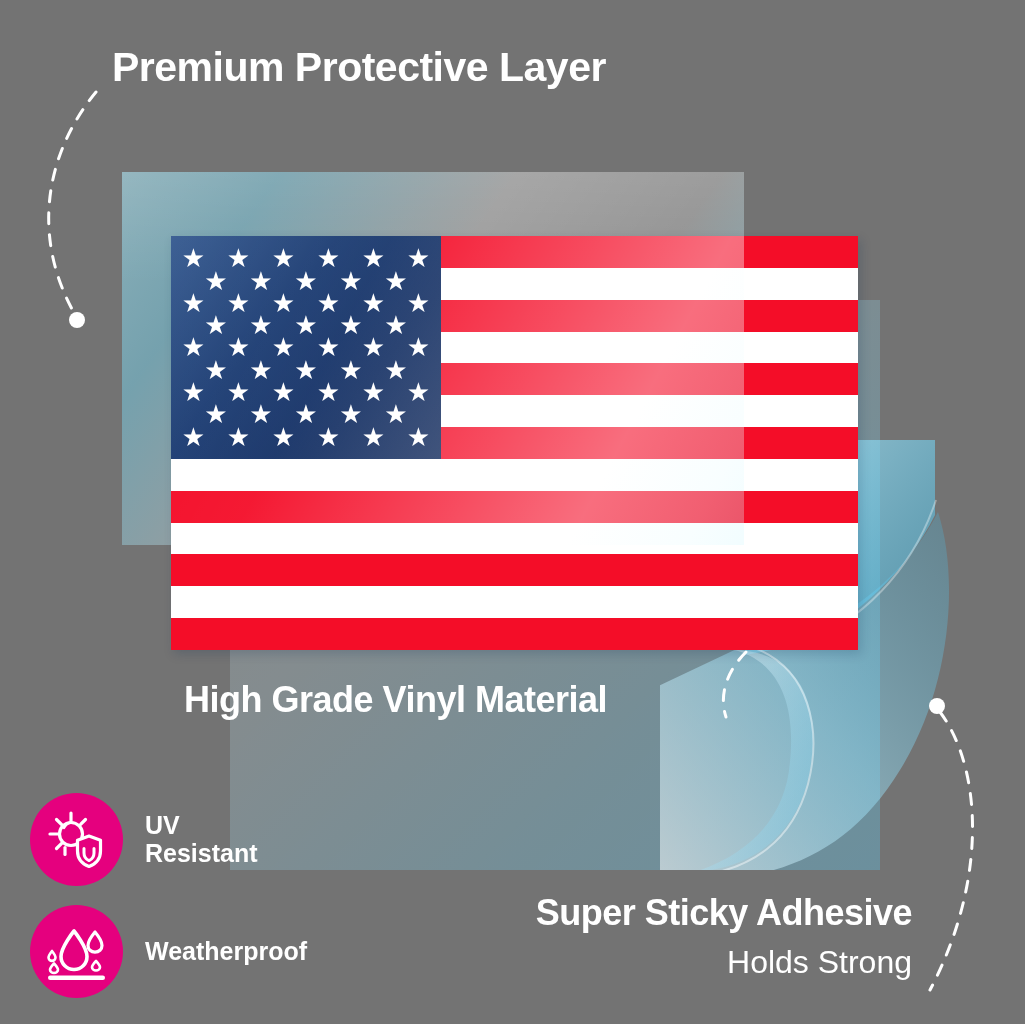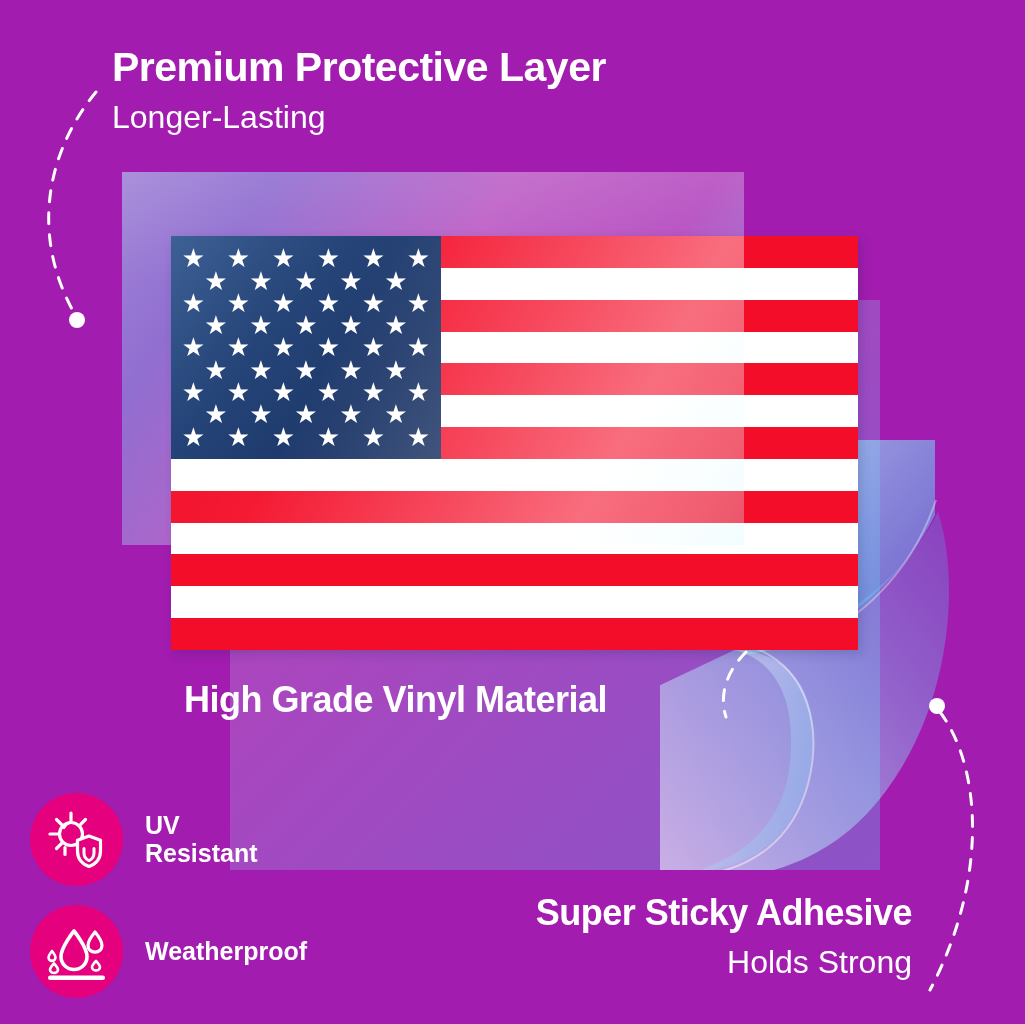--- a/index.html
+++ b/index.html
@@ -5,21 +5,21 @@
   html, body {
     margin: 0;
     padding: 0;
     background: #ffffff;
   }
   #stage {
     position: relative;
     width: 1025px;
     height: 1024px;
     overflow: hidden;
-    background: #a21caf;
+    background: #737373;
     font-family: "Liberation Sans", sans-serif;
     -webkit-font-smoothing: antialiased;
   }
 
   
   .vinyl-sheet {
     position: absolute;
     left: 230px;
     top: 300px;
     width: 650px;
@@ -296,21 +296,20 @@
     <path d="M 96 92 C 48 150 28 235 77 318" fill="none" stroke="#ffffff" stroke-width="3" stroke-dasharray="11 11" stroke-linecap="round"></path>
     <circle cx="77" cy="320" r="8" fill="#ffffff"></circle>
 
     <path d="M 746 652 C 726 672 719 696 726 717" fill="none" stroke="#ffffff" stroke-width="3" stroke-dasharray="11 11" stroke-linecap="round"></path>
 
     <path d="M 940 712 C 982 768 988 880 930 990" fill="none" stroke="#ffffff" stroke-width="3" stroke-dasharray="11 11" stroke-linecap="round"></path>
     <circle cx="937" cy="706" r="8" fill="#ffffff"></circle>
   </svg>
 
   <div class="headline" id="title-main">Premium Protective Layer</div>
-  <div class="subline" id="title-sub">Longer-Lasting</div>
 
   <div class="headline" id="bottom-title">Super Sticky Adhesive</div>
 
   <div class="headline" id="mid-title">High Grade Vinyl Material</div>
   <div class="subline" id="bottom-sub">Holds Strong</div>
 
   <div class="badge-row" id="badge-uv">
     <div class="badge-circle">
       <svg width="60" height="60" viewBox="0 0 60 60" xmlns="http://www.w3.org/2000/svg">
         <g stroke="#ffffff" stroke-width="3.2" stroke-linecap="round" fill="none">

